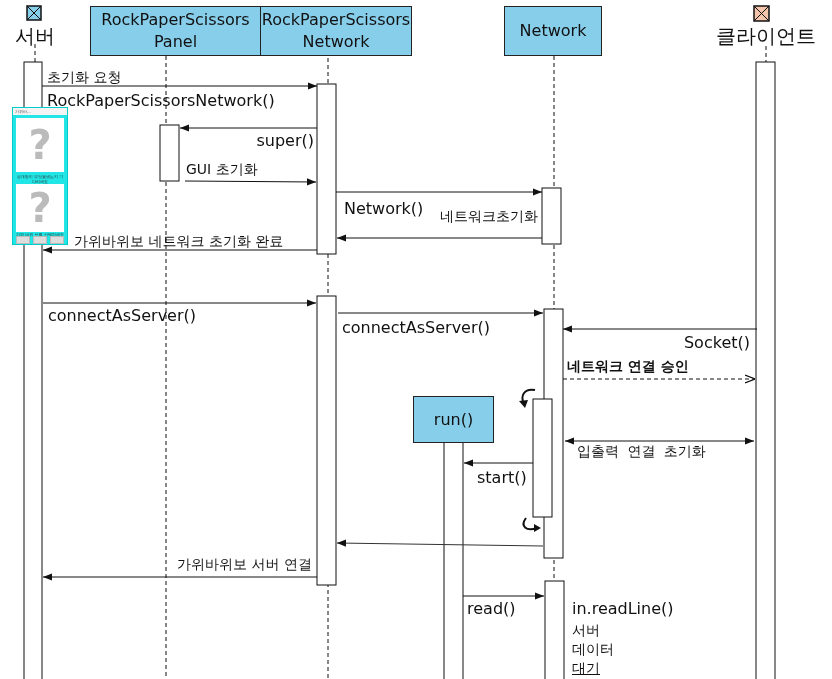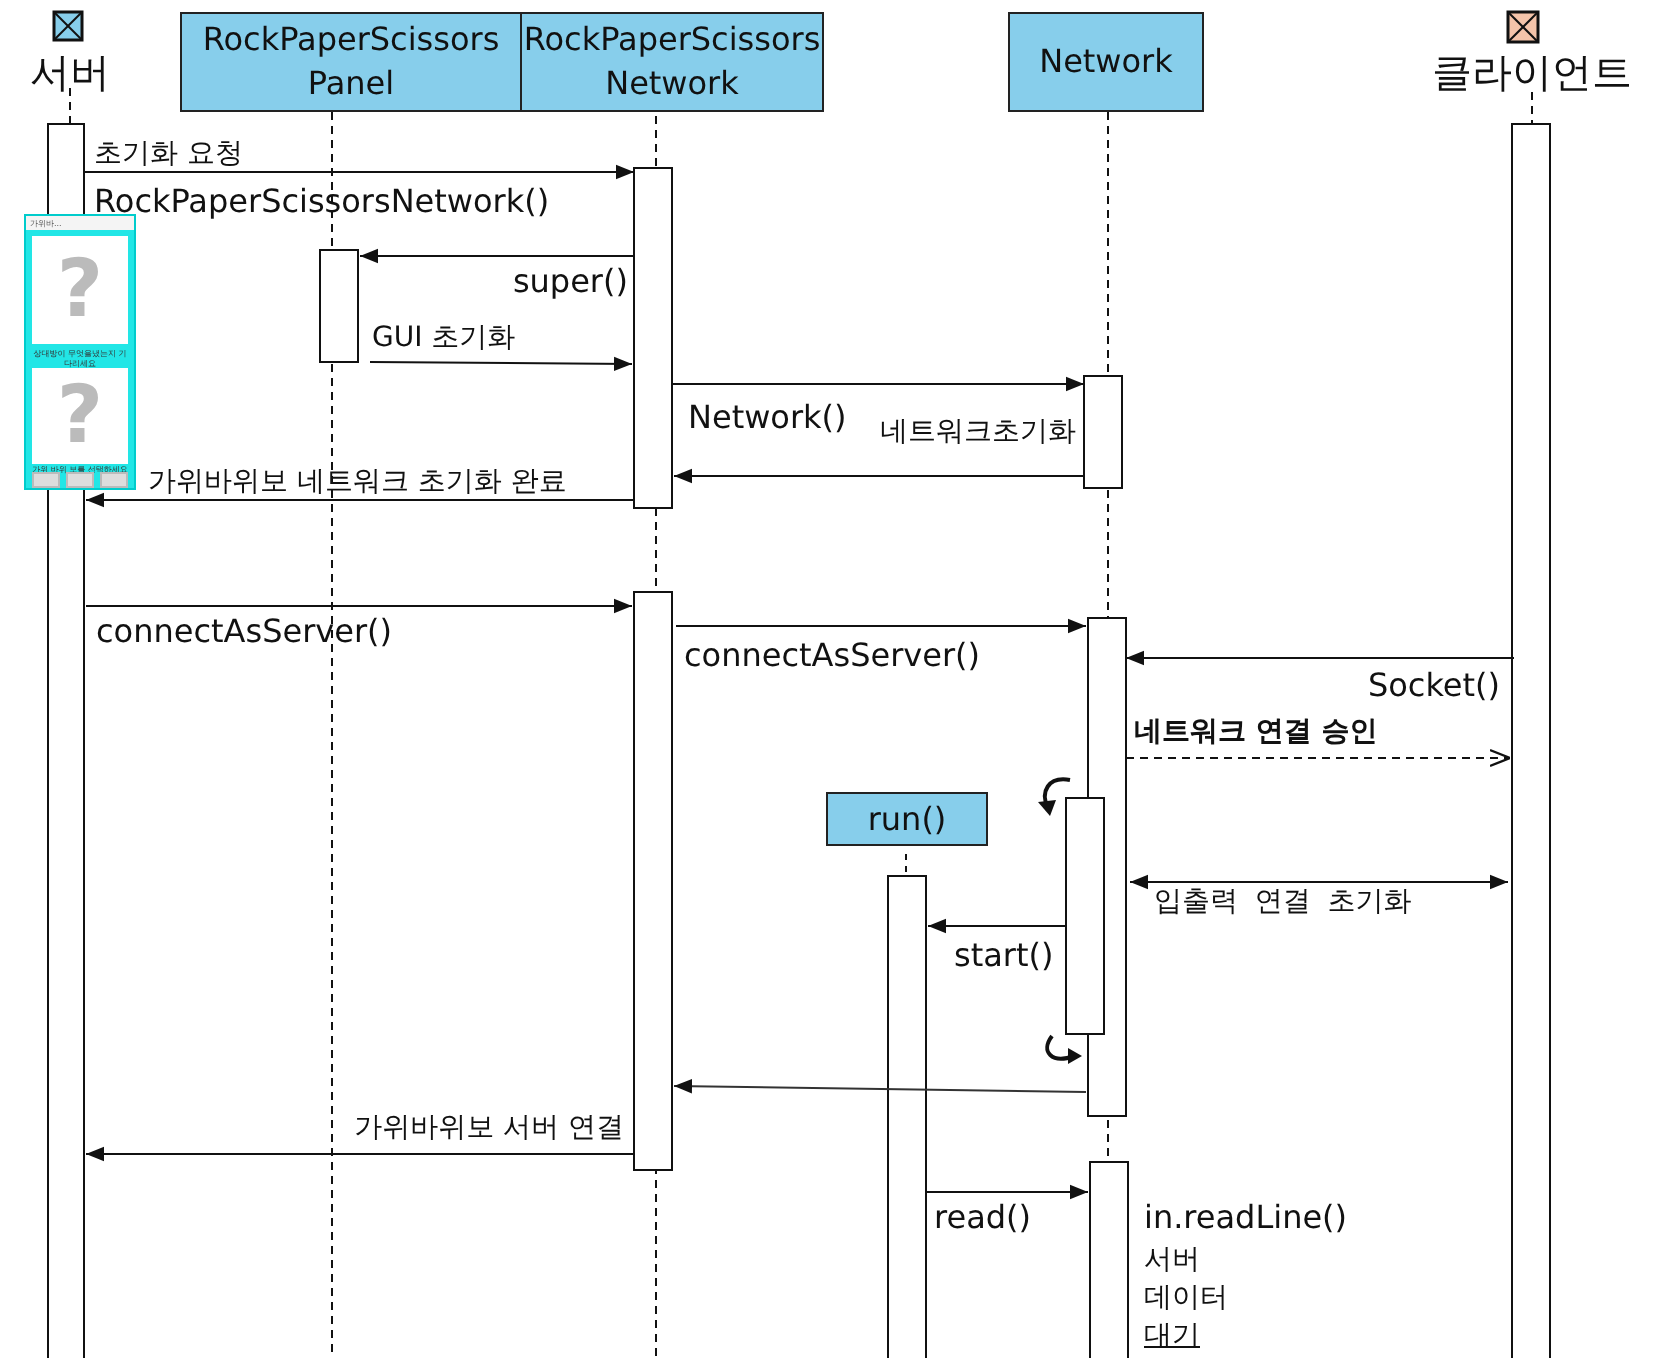--- a/index.html
+++ b/index.html
@@ -94,21 +94,21 @@
   <span>RockPaperScissors</span>
   <span>Panel</span>
 </div>
 <div class="pbox" style="left:260px;top:6px;width:152px;height:50px;flex-direction:column;">
   <span>RockPaperScissors</span>
   <span>Network</span>
 </div>
 <div class="pbox" style="left:504px;top:6px;width:98px;height:50px;">
   <span>Network</span>
 </div>
-<div class="pbox" style="left:413px;top:396px;width:81px;height:27px;">
+<div class="pbox" style="left:413px;top:396px;width:81px;height:47px;">
   <span>run()</span>
 </div>
 
 <div class="lbl small" style="left:47px;top:69px;">초기화 요청</div>
 <div class="lbl" style="left:47px;top:92px;">RockPaperScissorsNetwork()</div>
 <div class="lbl r" style="left:230px;top:132px;width:84px;">super()</div>
 <div class="lbl small" style="left:186px;top:161px;">GUI 초기화</div>
 <div class="lbl" style="left:344px;top:200px;">Network()</div>
 <div class="lbl small r" style="left:400px;top:208px;width:138px;">네트워크초기화</div>
 <div class="lbl small" style="left:74px;top:233px;">가위바위보 네트워크 초기화 완료</div>

